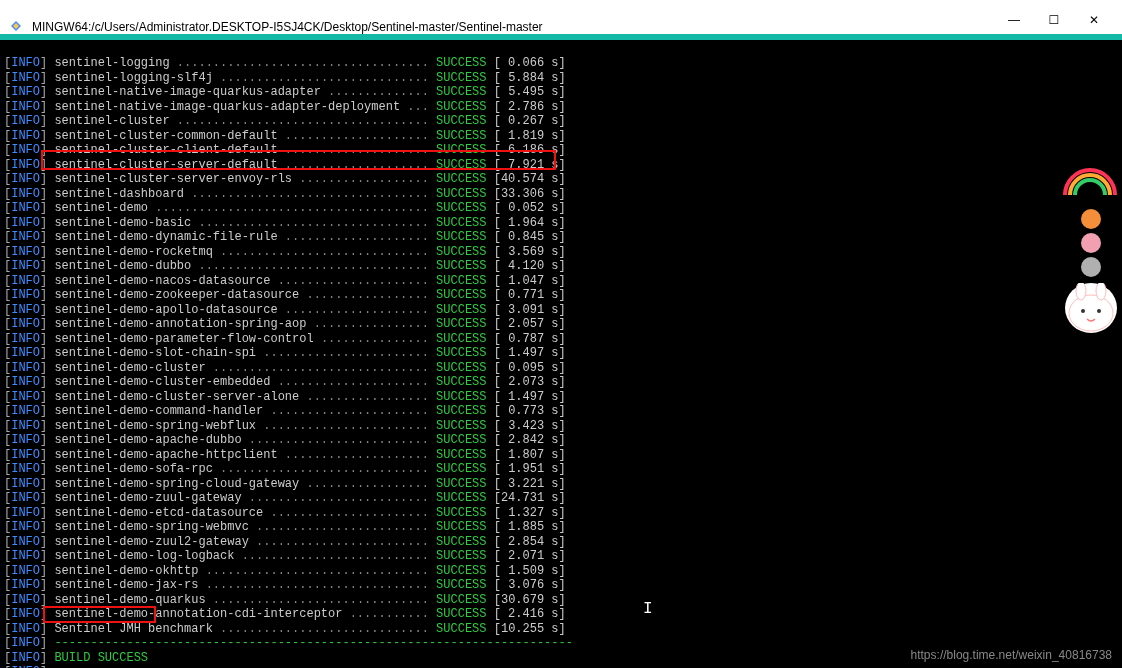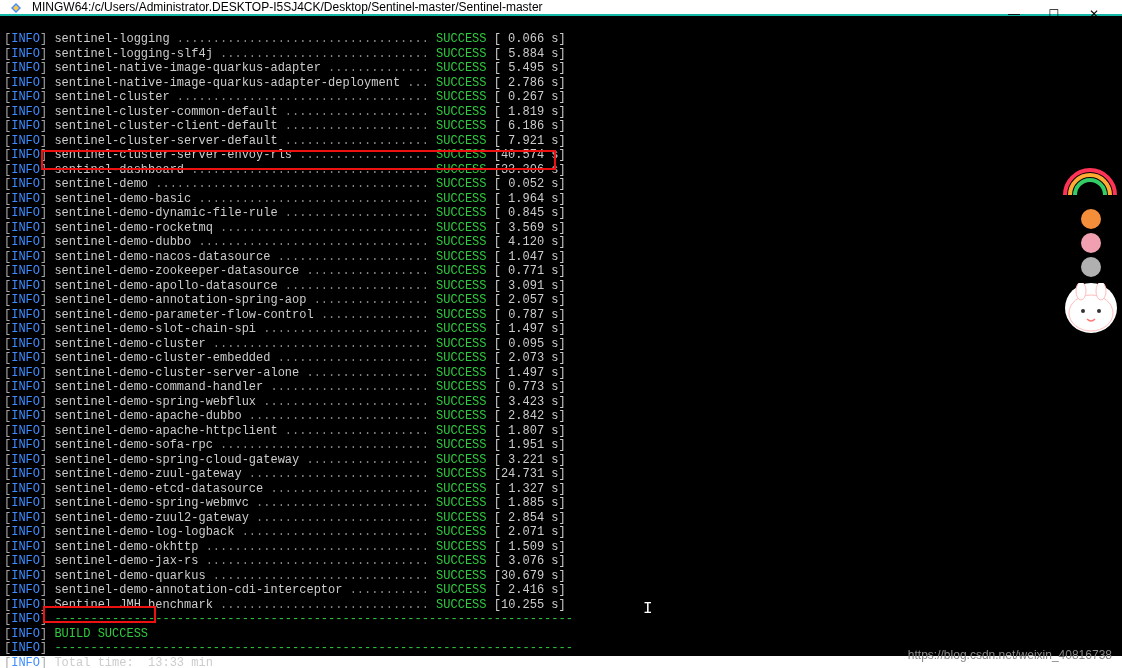--- a/index.html
+++ b/index.html
@@ -5,26 +5,26 @@
     * { margin: 0; padding: 0; box-sizing: border-box; }
     body {
       font-family: Consolas, 'Courier New', monospace;
       background: #fff;
       width: 1122px;
       height: 668px;
       position: relative;
       overflow: hidden;
     }
     .titlebar {
-      height: 16px;
+      height: 40px;
       background: #fff;
       display: flex;
-      align-items: flex-start;
+      align-items: flex-end;
       padding: 0 8px;
-      border-bottom: 2px solid #14b8a6;
+      border-bottom: 6px solid #14b8a6;
     }
     .titlebar-icon {
       width: 16px; height: 16px;
       margin-right: 8px;
       display: inline-flex;
     }
     .titlebar-title {
       font-family: 'Segoe UI', sans-serif;
       font-size: 12px;
       flex: 1;
@@ -119,21 +119,21 @@
     <div class="win-btn">☐</div>
     <div class="win-btn">✕</div>
   </div>
 </div>
 
 <div class="terminal" id="terminal"><div class="line"><span class="bracket">[</span><span class="info-tag">INFO</span><span class="bracket">]</span> <span class="name">sentinel-logging </span><span class="dots">...................................</span> <span class="success">SUCCESS</span> <span class="timing">[ 0.066 s]</span></div><div class="line"><span class="bracket">[</span><span class="info-tag">INFO</span><span class="bracket">]</span> <span class="name">sentinel-logging-slf4j </span><span class="dots">.............................</span> <span class="success">SUCCESS</span> <span class="timing">[ 5.884 s]</span></div><div class="line"><span class="bracket">[</span><span class="info-tag">INFO</span><span class="bracket">]</span> <span class="name">sentinel-native-image-quarkus-adapter </span><span class="dots">..............</span> <span class="success">SUCCESS</span> <span class="timing">[ 5.495 s]</span></div><div class="line"><span class="bracket">[</span><span class="info-tag">INFO</span><span class="bracket">]</span> <span class="name">sentinel-native-image-quarkus-adapter-deployment </span><span class="dots">...</span> <span class="success">SUCCESS</span> <span class="timing">[ 2.786 s]</span></div><div class="line"><span class="bracket">[</span><span class="info-tag">INFO</span><span class="bracket">]</span> <span class="name">sentinel-cluster </span><span class="dots">...................................</span> <span class="success">SUCCESS</span> <span class="timing">[ 0.267 s]</span></div><div class="line"><span class="bracket">[</span><span class="info-tag">INFO</span><span class="bracket">]</span> <span class="name">sentinel-cluster-common-default </span><span class="dots">....................</span> <span class="success">SUCCESS</span> <span class="timing">[ 1.819 s]</span></div><div class="line"><span class="bracket">[</span><span class="info-tag">INFO</span><span class="bracket">]</span> <span class="name">sentinel-cluster-client-default </span><span class="dots">....................</span> <span class="success">SUCCESS</span> <span class="timing">[ 6.186 s]</span></div><div class="line"><span class="bracket">[</span><span class="info-tag">INFO</span><span class="bracket">]</span> <span class="name">sentinel-cluster-server-default </span><span class="dots">....................</span> <span class="success">SUCCESS</span> <span class="timing">[ 7.921 s]</span></div><div class="line"><span class="bracket">[</span><span class="info-tag">INFO</span><span class="bracket">]</span> <span class="name">sentinel-cluster-server-envoy-rls </span><span class="dots">..................</span> <span class="success">SUCCESS</span> <span class="timing">[40.574 s]</span></div><div class="line"><span class="bracket">[</span><span class="info-tag">INFO</span><span class="bracket">]</span> <span class="name">sentinel-dashboard </span><span class="dots">.................................</span> <span class="success">SUCCESS</span> <span class="timing">[33.306 s]</span></div><div class="line"><span class="bracket">[</span><span class="info-tag">INFO</span><span class="bracket">]</span> <span class="name">sentinel-demo </span><span class="dots">......................................</span> <span class="success">SUCCESS</span> <span class="timing">[ 0.052 s]</span></div><div class="line"><span class="bracket">[</span><span class="info-tag">INFO</span><span class="bracket">]</span> <span class="name">sentinel-demo-basic </span><span class="dots">................................</span> <span class="success">SUCCESS</span> <span class="timing">[ 1.964 s]</span></div><div class="line"><span class="bracket">[</span><span class="info-tag">INFO</span><span class="bracket">]</span> <span class="name">sentinel-demo-dynamic-file-rule </span><span class="dots">....................</span> <span class="success">SUCCESS</span> <span class="timing">[ 0.845 s]</span></div><div class="line"><span class="bracket">[</span><span class="info-tag">INFO</span><span class="bracket">]</span> <span class="name">sentinel-demo-rocketmq </span><span class="dots">.............................</span> <span class="success">SUCCESS</span> <span class="timing">[ 3.569 s]</span></div><div class="line"><span class="bracket">[</span><span class="info-tag">INFO</span><span class="bracket">]</span> <span class="name">sentinel-demo-dubbo </span><span class="dots">................................</span> <span class="success">SUCCESS</span> <span class="timing">[ 4.120 s]</span></div><div class="line"><span class="bracket">[</span><span class="info-tag">INFO</span><span class="bracket">]</span> <span class="name">sentinel-demo-nacos-datasource </span><span class="dots">.....................</span> <span class="success">SUCCESS</span> <span class="timing">[ 1.047 s]</span></div><div class="line"><span class="bracket">[</span><span class="info-tag">INFO</span><span class="bracket">]</span> <span class="name">sentinel-demo-zookeeper-datasource </span><span class="dots">.................</span> <span class="success">SUCCESS</span> <span class="timing">[ 0.771 s]</span></div><div class="line"><span class="bracket">[</span><span class="info-tag">INFO</span><span class="bracket">]</span> <span class="name">sentinel-demo-apollo-datasource </span><span class="dots">....................</span> <span class="success">SUCCESS</span> <span class="timing">[ 3.091 s]</span></div><div class="line"><span class="bracket">[</span><span class="info-tag">INFO</span><span class="bracket">]</span> <span class="name">sentinel-demo-annotation-spring-aop </span><span class="dots">................</span> <span class="success">SUCCESS</span> <span class="timing">[ 2.057 s]</span></div><div class="line"><span class="bracket">[</span><span class="info-tag">INFO</span><span class="bracket">]</span> <span class="name">sentinel-demo-parameter-flow-control </span><span class="dots">...............</span> <span class="success">SUCCESS</span> <span class="timing">[ 0.787 s]</span></div><div class="line"><span class="bracket">[</span><span class="info-tag">INFO</span><span class="bracket">]</span> <span class="name">sentinel-demo-slot-chain-spi </span><span class="dots">.......................</span> <span class="success">SUCCESS</span> <span class="timing">[ 1.497 s]</span></div><div class="line"><span class="bracket">[</span><span class="info-tag">INFO</span><span class="bracket">]</span> <span class="name">sentinel-demo-cluster </span><span class="dots">..............................</span> <span class="success">SUCCESS</span> <span class="timing">[ 0.095 s]</span></div><div class="line"><span class="bracket">[</span><span class="info-tag">INFO</span><span class="bracket">]</span> <span class="name">sentinel-demo-cluster-embedded </span><span class="dots">.....................</span> <span class="success">SUCCESS</span> <span class="timing">[ 2.073 s]</span></div><div class="line"><span class="bracket">[</span><span class="info-tag">INFO</span><span class="bracket">]</span> <span class="name">sentinel-demo-cluster-server-alone </span><span class="dots">.................</span> <span class="success">SUCCESS</span> <span class="timing">[ 1.497 s]</span></div><div class="line"><span class="bracket">[</span><span class="info-tag">INFO</span><span class="bracket">]</span> <span class="name">sentinel-demo-command-handler </span><span class="dots">......................</span> <span class="success">SUCCESS</span> <span class="timing">[ 0.773 s]</span></div><div class="line"><span class="bracket">[</span><span class="info-tag">INFO</span><span class="bracket">]</span> <span class="name">sentinel-demo-spring-webflux </span><span class="dots">.......................</span> <span class="success">SUCCESS</span> <span class="timing">[ 3.423 s]</span></div><div class="line"><span class="bracket">[</span><span class="info-tag">INFO</span><span class="bracket">]</span> <span class="name">sentinel-demo-apache-dubbo </span><span class="dots">.........................</span> <span class="success">SUCCESS</span> <span class="timing">[ 2.842 s]</span></div><div class="line"><span class="bracket">[</span><span class="info-tag">INFO</span><span class="bracket">]</span> <span class="name">sentinel-demo-apache-httpclient </span><span class="dots">....................</span> <span class="success">SUCCESS</span> <span class="timing">[ 1.807 s]</span></div><div class="line"><span class="bracket">[</span><span class="info-tag">INFO</span><span class="bracket">]</span> <span class="name">sentinel-demo-sofa-rpc </span><span class="dots">.............................</span> <span class="success">SUCCESS</span> <span class="timing">[ 1.951 s]</span></div><div class="line"><span class="bracket">[</span><span class="info-tag">INFO</span><span class="bracket">]</span> <span class="name">sentinel-demo-spring-cloud-gateway </span><span class="dots">.................</span> <span class="success">SUCCESS</span> <span class="timing">[ 3.221 s]</span></div><div class="line"><span class="bracket">[</span><span class="info-tag">INFO</span><span class="bracket">]</span> <span class="name">sentinel-demo-zuul-gateway </span><span class="dots">.........................</span> <span class="success">SUCCESS</span> <span class="timing">[24.731 s]</span></div><div class="line"><span class="bracket">[</span><span class="info-tag">INFO</span><span class="bracket">]</span> <span class="name">sentinel-demo-etcd-datasource </span><span class="dots">......................</span> <span class="success">SUCCESS</span> <span class="timing">[ 1.327 s]</span></div><div class="line"><span class="bracket">[</span><span class="info-tag">INFO</span><span class="bracket">]</span> <span class="name">sentinel-demo-spring-webmvc </span><span class="dots">........................</span> <span class="success">SUCCESS</span> <span class="timing">[ 1.885 s]</span></div><div class="line"><span class="bracket">[</span><span class="info-tag">INFO</span><span class="bracket">]</span> <span class="name">sentinel-demo-zuul2-gateway </span><span class="dots">........................</span> <span class="success">SUCCESS</span> <span class="timing">[ 2.854 s]</span></div><div class="line"><span class="bracket">[</span><span class="info-tag">INFO</span><span class="bracket">]</span> <span class="name">sentinel-demo-log-logback </span><span class="dots">..........................</span> <span class="success">SUCCESS</span> <span class="timing">[ 2.071 s]</span></div><div class="line"><span class="bracket">[</span><span class="info-tag">INFO</span><span class="bracket">]</span> <span class="name">sentinel-demo-okhttp </span><span class="dots">...............................</span> <span class="success">SUCCESS</span> <span class="timing">[ 1.509 s]</span></div><div class="line"><span class="bracket">[</span><span class="info-tag">INFO</span><span class="bracket">]</span> <span class="name">sentinel-demo-jax-rs </span><span class="dots">...............................</span> <span class="success">SUCCESS</span> <span class="timing">[ 3.076 s]</span></div><div class="line"><span class="bracket">[</span><span class="info-tag">INFO</span><span class="bracket">]</span> <span class="name">sentinel-demo-quarkus </span><span class="dots">..............................</span> <span class="success">SUCCESS</span> <span class="timing">[30.679 s]</span></div><div class="line"><span class="bracket">[</span><span class="info-tag">INFO</span><span class="bracket">]</span> <span class="name">sentinel-demo-annotation-cdi-interceptor </span><span class="dots">...........</span> <span class="success">SUCCESS</span> <span class="timing">[ 2.416 s]</span></div><div class="line"><span class="bracket">[</span><span class="info-tag">INFO</span><span class="bracket">]</span> <span class="name">Sentinel JMH benchmark </span><span class="dots">.............................</span> <span class="success">SUCCESS</span> <span class="timing">[10.255 s]</span></div><div class="line"><span class="bracket">[</span><span class="info-tag">INFO</span><span class="bracket">]</span> <span class="success">------------------------------------------------------------------------</span></div><div class="line"><span class="bracket">[</span><span class="info-tag">INFO</span><span class="bracket">]</span> <span class="success">BUILD SUCCESS</span></div><div class="line"><span class="bracket">[</span><span class="info-tag">INFO</span><span class="bracket">]</span> <span class="success">------------------------------------------------------------------------</span></div><div class="line"><span class="bracket">[</span><span class="info-tag">INFO</span><span class="bracket">]</span> <span class="name">Total time:  13:33 min</span></div></div>
 
 <div class="highlight-box dashboard-hl"></div>
 <div class="highlight-box build-hl"></div>
 
-<div class="watermark">https://blog.csdn.net/weixin_40816738</div>
+<div class="watermark">https://blog.time.net/weixin_40816738</div>
 
 <div class="text-cursor">I</div>
 
 <div class="floating-widget">
   <svg width="60" height="40">
     <path d="M5 35 A25 25 0 0 1 55 35" stroke="#f35" stroke-width="4" fill="none"></path>
     <path d="M10 35 A20 20 0 0 1 50 35" stroke="#fa3" stroke-width="4" fill="none"></path>
     <path d="M15 35 A15 15 0 0 1 45 35" stroke="#3c6" stroke-width="4" fill="none"></path>
   </svg>
   <span class="circle-icon" style="background:#f58e3a"></span>

